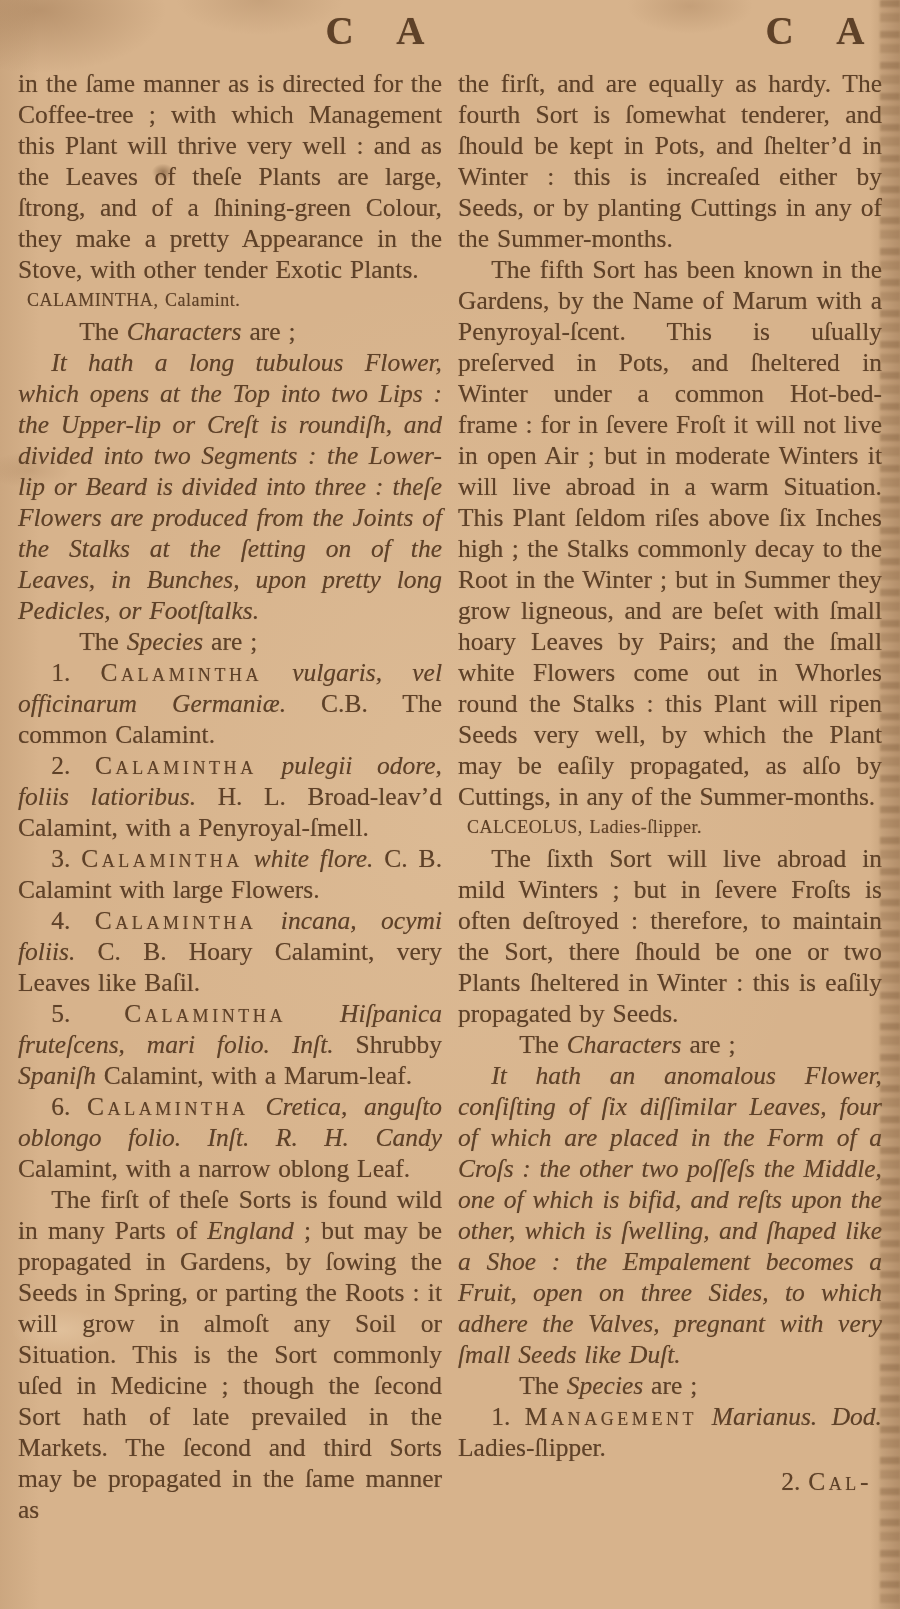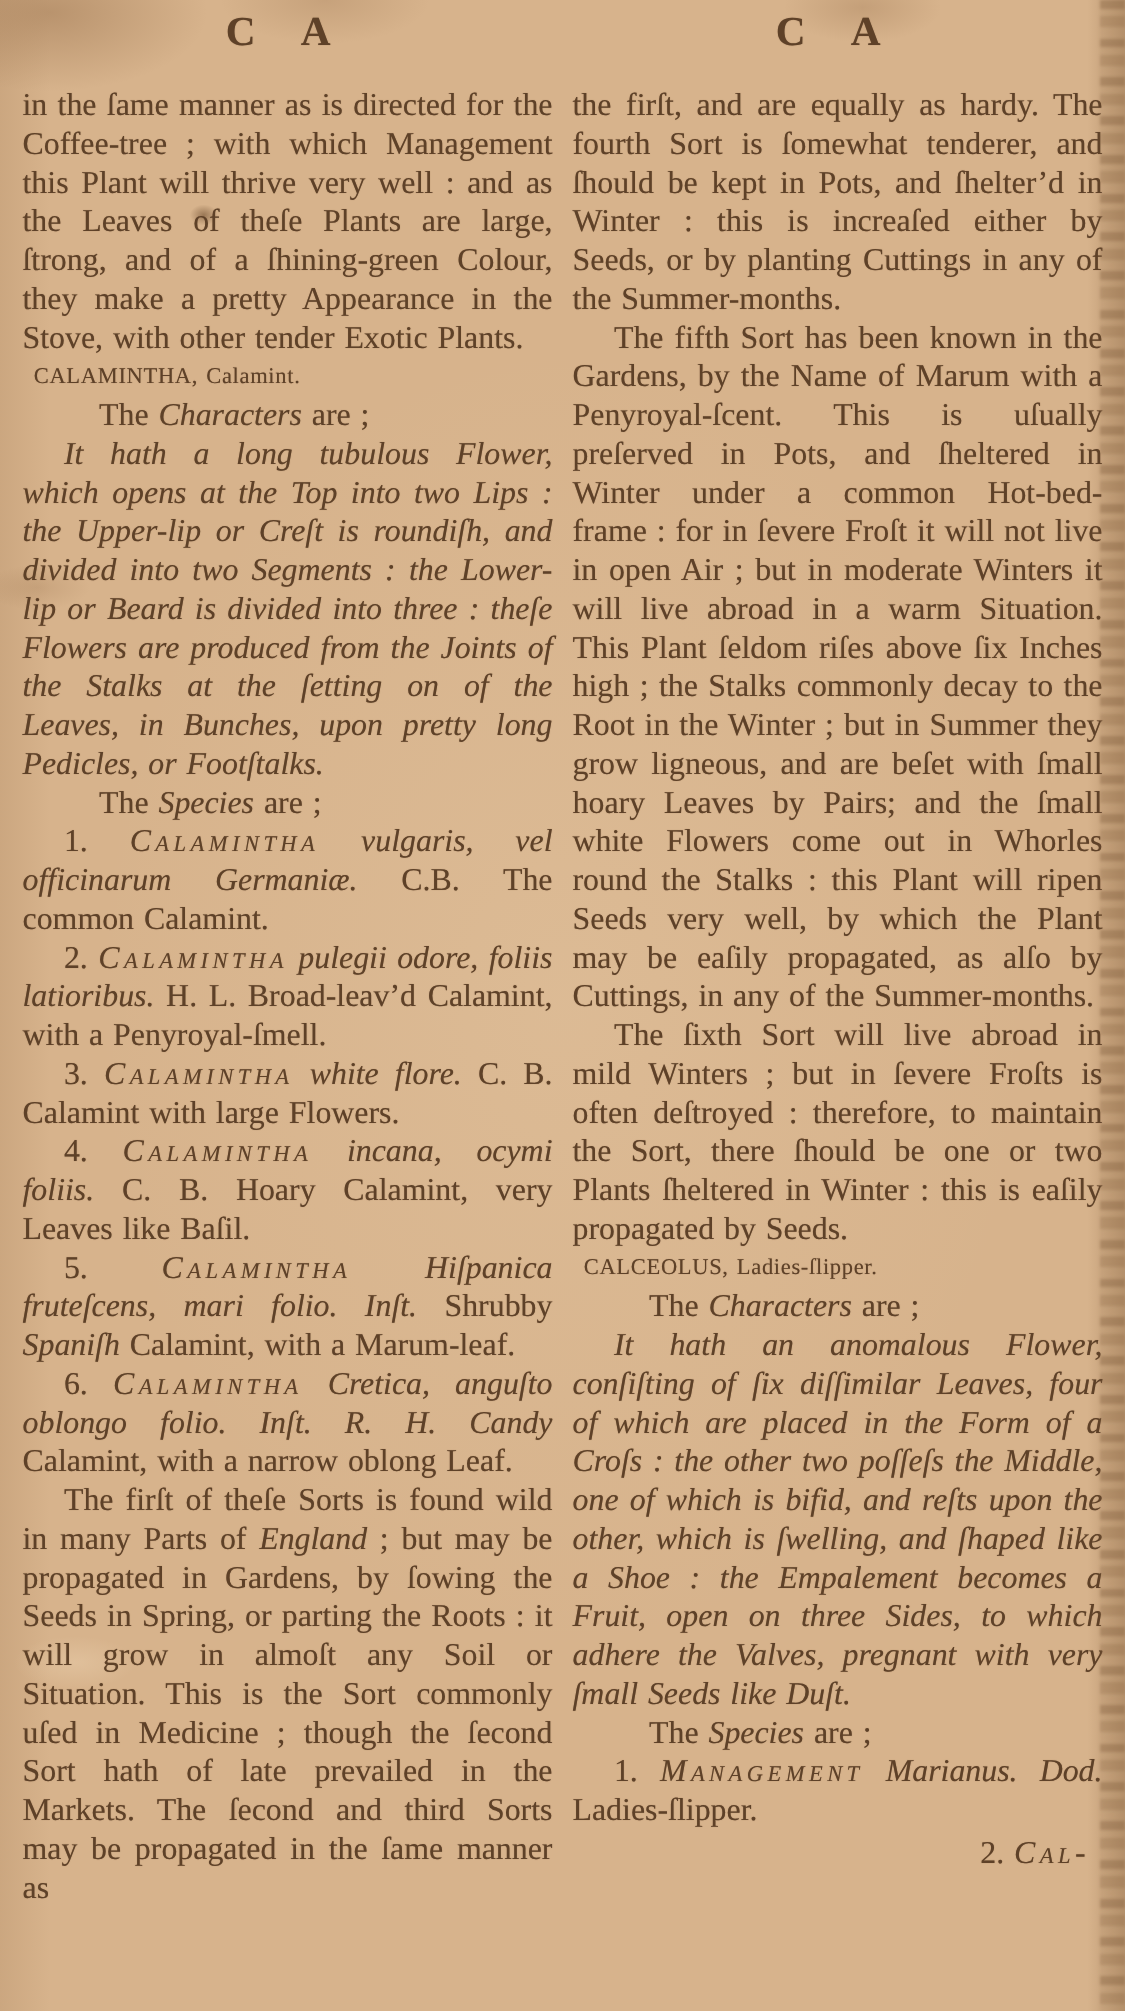--- a/index.html
+++ b/index.html
@@ -46,23 +46,23 @@
   }
   .header-row {
     position: absolute;
     top: 8px; left: 18px;
     width: 864px;
     display: flex;
     gap: 16px;
   }
   .running-head {
     width: 424px;
-    text-align: center;
+    text-align: right;
     font-weight: bold;
-    font-size: 33px;
+    font-size: 39px;
     letter-spacing: 0.45em;
     text-shadow: 0 0 0.8px rgba(94,65,40,0.55);
   }
   .col {
     position: absolute;
     top: 68px;
     width: 424px;
     font-size: 25.5px;
     line-height: 31px;
     text-align: justify;
@@ -71,21 +71,21 @@
   }
   .col.left  { left: 18px; }
   .col.right { left: 458px; }
   .para { margin: 0; }
   .noindent { text-indent: 0; }
   .indent1  { text-indent: 1.3em; }
   .indent2  { text-indent: 2.4em; }
   .heading  { text-indent: 0.5em; font-size: 18px; letter-spacing: 0.03em; }
   .catchword { text-align-last: right; padding-right: 10px; margin-top: 3px; }
   .it { font-style: italic; }
-  .sc { font-variant: small-caps; letter-spacing: 0.14em; font-style: italic; }
+  .sc { font-variant: small-caps; letter-spacing: 0.14em; }
 </style>
 </head>
 <body>
 
 <div class="page">
   <div class="header-row">
     <div class="running-head">C A</div>
     <div class="running-head">C A</div>
   </div>
   <div class="col left">
@@ -98,21 +98,21 @@
       <p class="para indent1"><span>2. </span><span class="sc">Calamintha</span><span class="it"> pulegii odore, foliis latioribus.</span><span> H. L. Broad-leav’d Calamint, with a Penyroyal-ſmell.</span></p>
       <p class="para indent1"><span>3. </span><span class="sc">Calamintha</span><span class="it"> white flore.</span><span> C. B. Calamint with large Flowers.</span></p>
       <p class="para indent1"><span>4. </span><span class="sc">Calamintha</span><span class="it"> incana, ocymi foliis.</span><span> C. B. Hoary Calamint, very Leaves like Baſil.</span></p>
       <p class="para indent1"><span>5. </span><span class="sc">Calamintha</span><span class="it"> Hiſpanica fruteſcens, mari folio. Inſt.</span><span> Shrubby </span><span class="it">Spaniſh</span><span> Calamint, with a Marum-leaf.</span></p>
       <p class="para indent1"><span>6. </span><span class="sc">Calamintha</span><span class="it"> Cretica, anguſto oblongo folio. Inſt. R. H. Candy</span><span> Calamint, with a narrow oblong Leaf.</span></p>
       <p class="para indent1"><span>The firſt of theſe Sorts is found wild in many Parts of </span><span class="it">England</span><span>&nbsp;; but may be propagated in Gardens, by ſowing the Seeds in Spring, or parting the Roots&nbsp;: it will grow in almoſt any Soil or Situation.  This is the Sort commonly uſed in Medicine&nbsp;; though the ſecond Sort hath of late prevailed in the Markets. The ſecond and third Sorts may be propagated in the ſame manner as</span></p>
     </div>
   <div class="col right">
       <p class="para noindent"><span>the firſt, and are equally as hardy. The fourth Sort is ſomewhat tenderer, and ſhould be kept in Pots, and ſhelter’d in Winter&nbsp;: this is increaſed either by Seeds, or by planting Cuttings in any of the Summer-months.</span></p>
       <p class="para indent1"><span>The fifth Sort has been known in the Gardens, by the Name of Marum with a Penyroyal-ſcent.  This is uſually preſerved in Pots, and ſheltered in Winter under a common Hot-bed-frame&nbsp;: for in ſevere Froſt it will not live in open Air&nbsp;; but in moderate Winters it will live abroad in a warm Situation.  This Plant ſeldom riſes above ſix Inches high&nbsp;; the Stalks commonly decay to the Root in the Winter&nbsp;; but in Summer they grow ligneous, and are beſet with ſmall hoary Leaves by Pairs; and the ſmall white Flowers come out in Whorles round the Stalks&nbsp;: this Plant will ripen Seeds very well, by which the Plant may be eaſily propagated, as alſo by Cuttings, in any of the Summer-months.</span></p>
+      <p class="para heading"><span>CALCEOLUS, Ladies-ſlipper.</span></p>
       <p class="para indent1"><span>The ſixth Sort will live abroad in mild Winters&nbsp;; but in ſevere Froſts is often deſtroyed&nbsp;: therefore, to maintain the Sort, there ſhould be one or two Plants ſheltered in Winter&nbsp;: this is eaſily propagated by Seeds.</span></p>
-      <p class="para heading"><span>CALCEOLUS, Ladies-ſlipper.</span></p>
       <p class="para indent2"><span>The </span><span class="it">Characters</span><span> are&nbsp;;</span></p>
       <p class="para indent1"><span class="it">It hath an anomalous Flower, conſiſting of ſix diſſimilar Leaves, four of which are placed in the Form of a Croſs&nbsp;: the other two poſſeſs the Middle, one of which is bifid, and reſts upon the other, which is ſwelling, and ſhaped like a Shoe&nbsp;: the Empalement becomes a Fruit, open on three Sides, to which adhere the Valves, pregnant with very ſmall Seeds like Duſt.</span></p>
       <p class="para indent2"><span>The </span><span class="it">Species</span><span> are&nbsp;;</span></p>
       <p class="para indent1"><span>1. </span><span class="sc">Management</span><span class="it"> Marianus. Dod.</span><span> Ladies-ſlipper.</span></p>
       <p class="para catchword"><span>2. </span><span class="sc">Cal-</span></p>
     </div>
 </div>
 
 </body></html>

